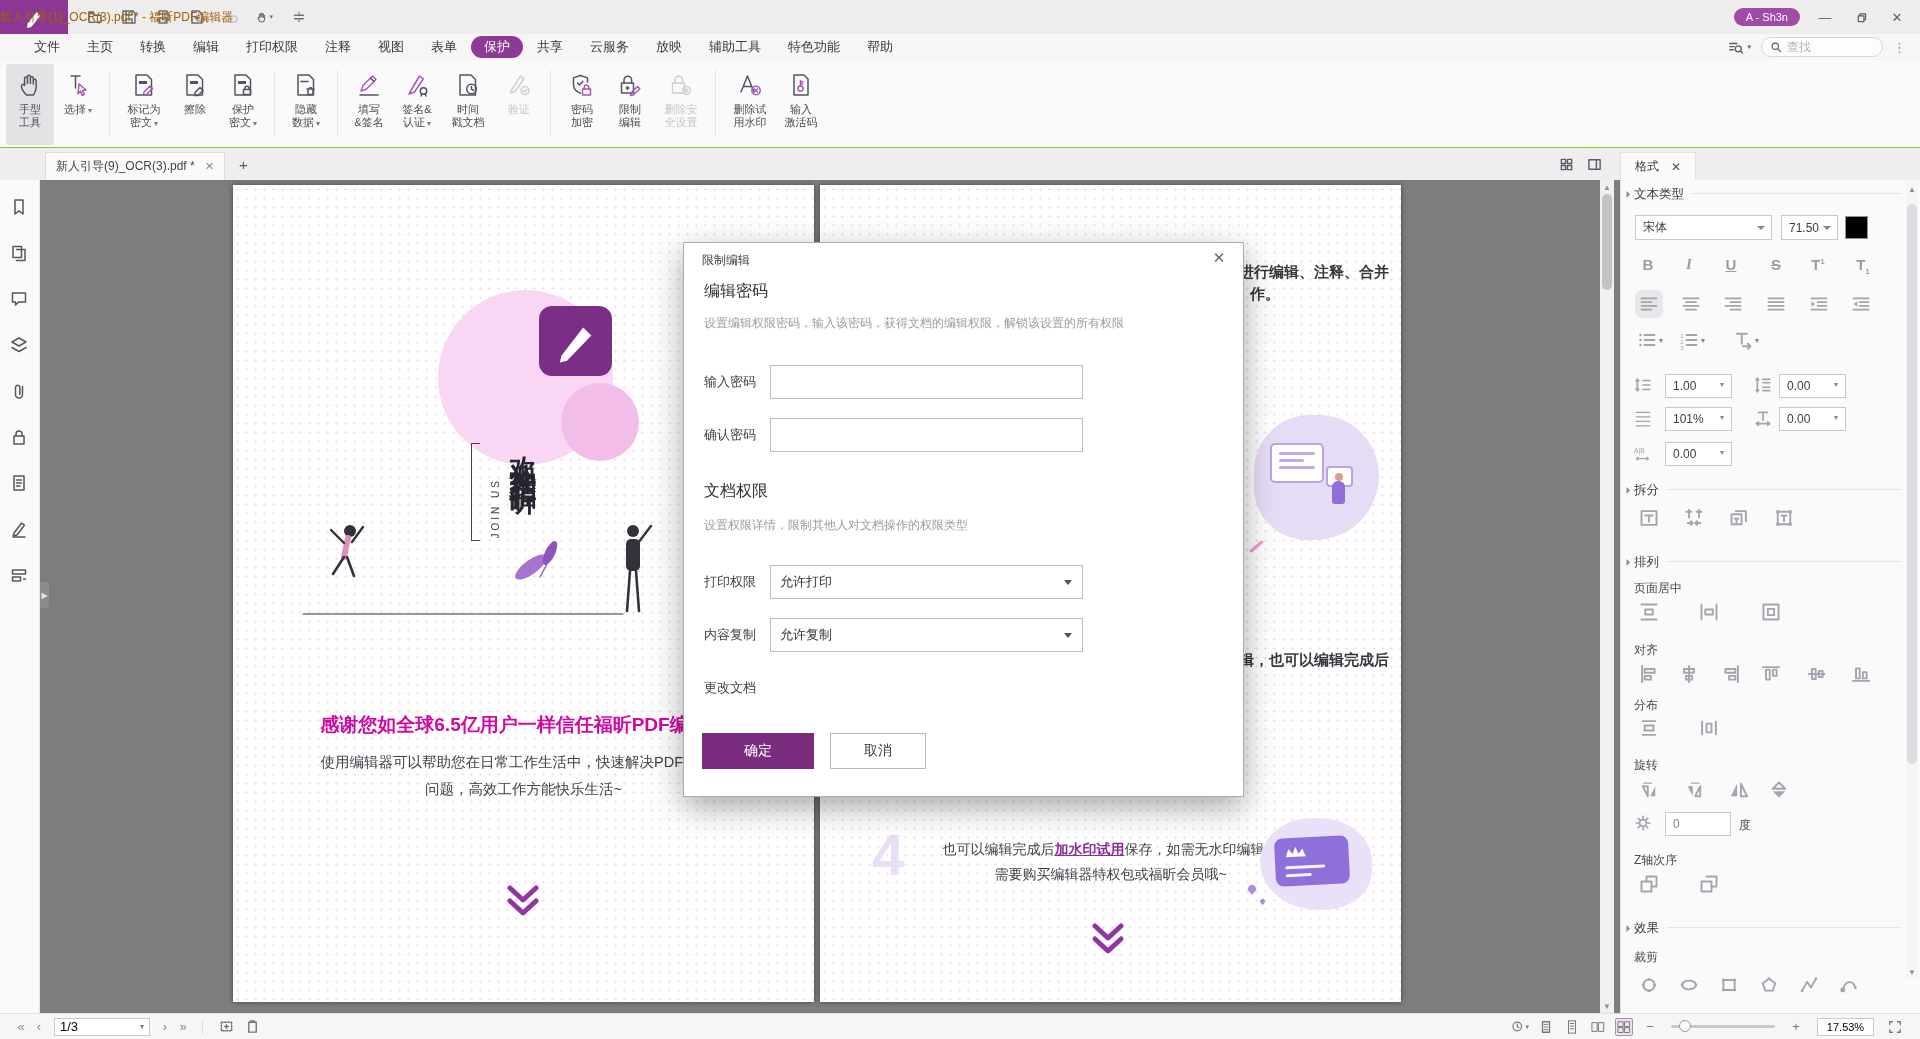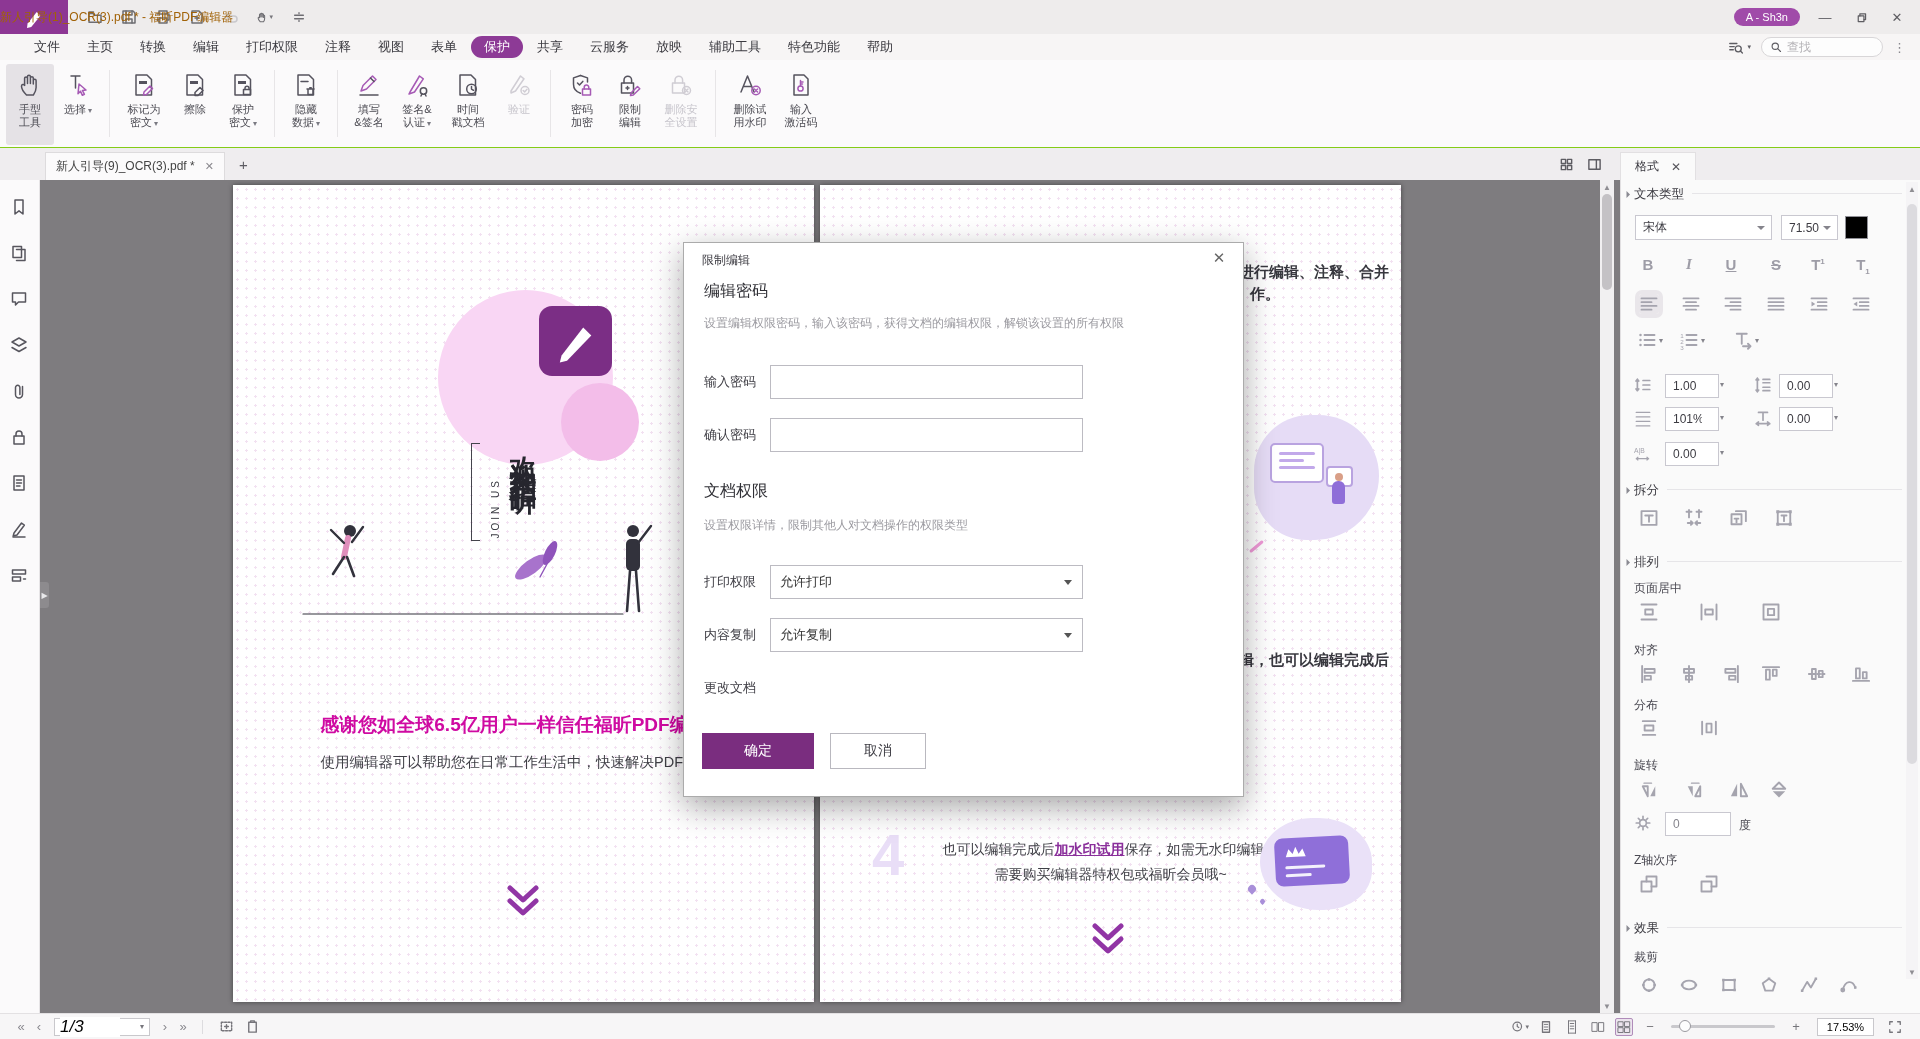--- a/index.html
+++ b/index.html
@@ -117,21 +117,21 @@
   .sec-line{position:absolute;left:10px;right:18px;height:1px;background:#e6e5e8}
   .sec-tri{position:absolute;left:3px;width:0;height:0;border-left:5px solid transparent;border-top:5px solid #8a8a92;transform:rotate(45deg)}
   .fbox{position:absolute;height:25px;border:1px solid #c9c8d0;background:#fff;display:flex;align-items:center;font-size:12px;color:#3c3b42;padding:0 18px 0 7px}
   .fbox::after{content:"";position:absolute;right:6px;top:10px;border-left:4px solid transparent;border-right:4px solid transparent;border-top:4.5px solid #85848c}
   .swatch{position:absolute;width:23px;height:23px;background:#000;border:1px solid #909097}
   .fmt-t{position:absolute;font-size:15px;color:#9d9ca6;font-weight:bold;width:28px;text-align:center}
   .fp-lbl{position:absolute;left:13px;font-size:12px;color:#4a4952}
   .fp-ic{position:absolute;width:20px;height:20px}
   .fp-ic.act{background:#e9e6ea;border-radius:3px;outline:4px solid #e9e6ea}
   .fp-arw{position:absolute;font-size:8px;color:#85848c}
-  .fp-in{position:absolute;height:24px;width:54px;border:1px solid #c9c8d0;background:#fff;font-size:12px;color:#3c3b42;padding:0 16px 0 7px;outline:none}
+  .fp-in{position:absolute;height:24px;width:67px;border:1px solid #c9c8d0;background:#fff;font-size:12px;color:#3c3b42;padding:0 16px 0 7px;outline:none}
   .deg-in{position:absolute;left:44px;width:66px;height:24px;border:1px solid #c9c8d0;background:#fff;font-size:12px;color:#85848c;padding:0 7px;outline:none}
   .pscroll{position:absolute;right:2px;top:2px;width:12px;height:797px;background:#f5f4f6}
   .pscroll .th{position:absolute;left:1px;top:22px;width:10px;height:560px;background:#dcdbdf;border-radius:5px}
   .pscroll .ar{position:absolute;left:0;width:12px;height:14px;color:#8f8e93;font-size:8px;display:flex;align-items:center;justify-content:center}
 
   
   .statusbar{height:26px;background:#f7f6f7;border-top:1px solid #e3e1e3;display:flex;align-items:center;padding:0 12px;color:#76757b}
   .st-nav{font-size:13px;color:#8a898f;width:18px;text-align:center}
   .pgbox{width:96px;height:18px;border:1px solid #c9c8cc;background:#fff;display:flex;align-items:center;font-size:11px;color:#333;padding:0 5px;justify-content:space-between;margin:0 6px}
   .pgbox i{font-style:normal;font-size:8px;color:#77767c}
@@ -523,20 +523,21 @@
         <ellipse class="fl" style="fill:#a873cc" cx="243" cy="52" rx="19" ry="7" transform="rotate(-36 243 52)"></ellipse>
         <ellipse class="fl" style="fill:#8f54bb" cx="262" cy="38" rx="13" ry="5" transform="rotate(-64 262 38)"></ellipse>
         <path d="M252 62l14-26" stroke="#8f54bb" stroke-width="1.4"></path>
         <circle class="fl" cx="345" cy="16" r="6"></circle>
         <rect class="fl" x="338" y="24" width="14" height="32" rx="5"></rect>
         <path d="M350 28l13-17" stroke-width="2.4"></path>
         <path d="M342 56l-3 40M348 56l3 40" stroke-width="2.6"></path>
       </svg>
       <div class="headline">感谢您如全球6.5亿用户一样信任福昕PDF编辑器</div>
       <div class="bodyL1">使用编辑器可以帮助您在日常工作生活中，快速解决PDF文档的</div>
+      <div class="bodyL2">问题，高效工作方能快乐生活~</div>
       <svg class="s chev" viewBox="0 0 40 34" width="40" height="34" style="left:270px;top:700px;color:#9135a5;stroke-width:5">
           <path d="M7 3l13 12L33 3"></path>
           <path d="M7 16l13 12 13-12"></path>
         </svg>
     </div>
 
     <div class="page pgR">
       <div class="fragB" style="left:419px;top:78px">进行编辑、注释、合并</div>
       <div class="fragB" style="left:430px;top:100px">作。</div>
       <div class="blob1"></div>
@@ -921,21 +922,21 @@
       <span class="th"></span>
       <span class="ar" style="bottom:0">▼</span>
     </div>
   </div>
 </div>
 
 <div class="statusbar">
   <span class="st-nav">«</span>
   <span class="st-nav">‹</span>
   <span class="pgbox">
-      <input style="border: 0px; outline: 0px; width: 60px; font-size: 17px; font-style: italic;" value="1/3">
+      <input style="border: 0px; outline: 0px; width: 60px; font-size: 13px;" value="1/3">
       <i>▾</i>
     </span>
   <span class="st-nav">›</span>
   <span class="st-nav">»</span>
   <span class="st-sep"></span>
   <span class="st-ic">
       <svg class="s" viewBox="0 0 16 16" width="15" height="15">
         <path d="M2.5 3.5h11v9h-11z" stroke-dasharray="2 1.5"></path>
         <path d="M6 8h4M8 6v4"></path>
       </svg>

